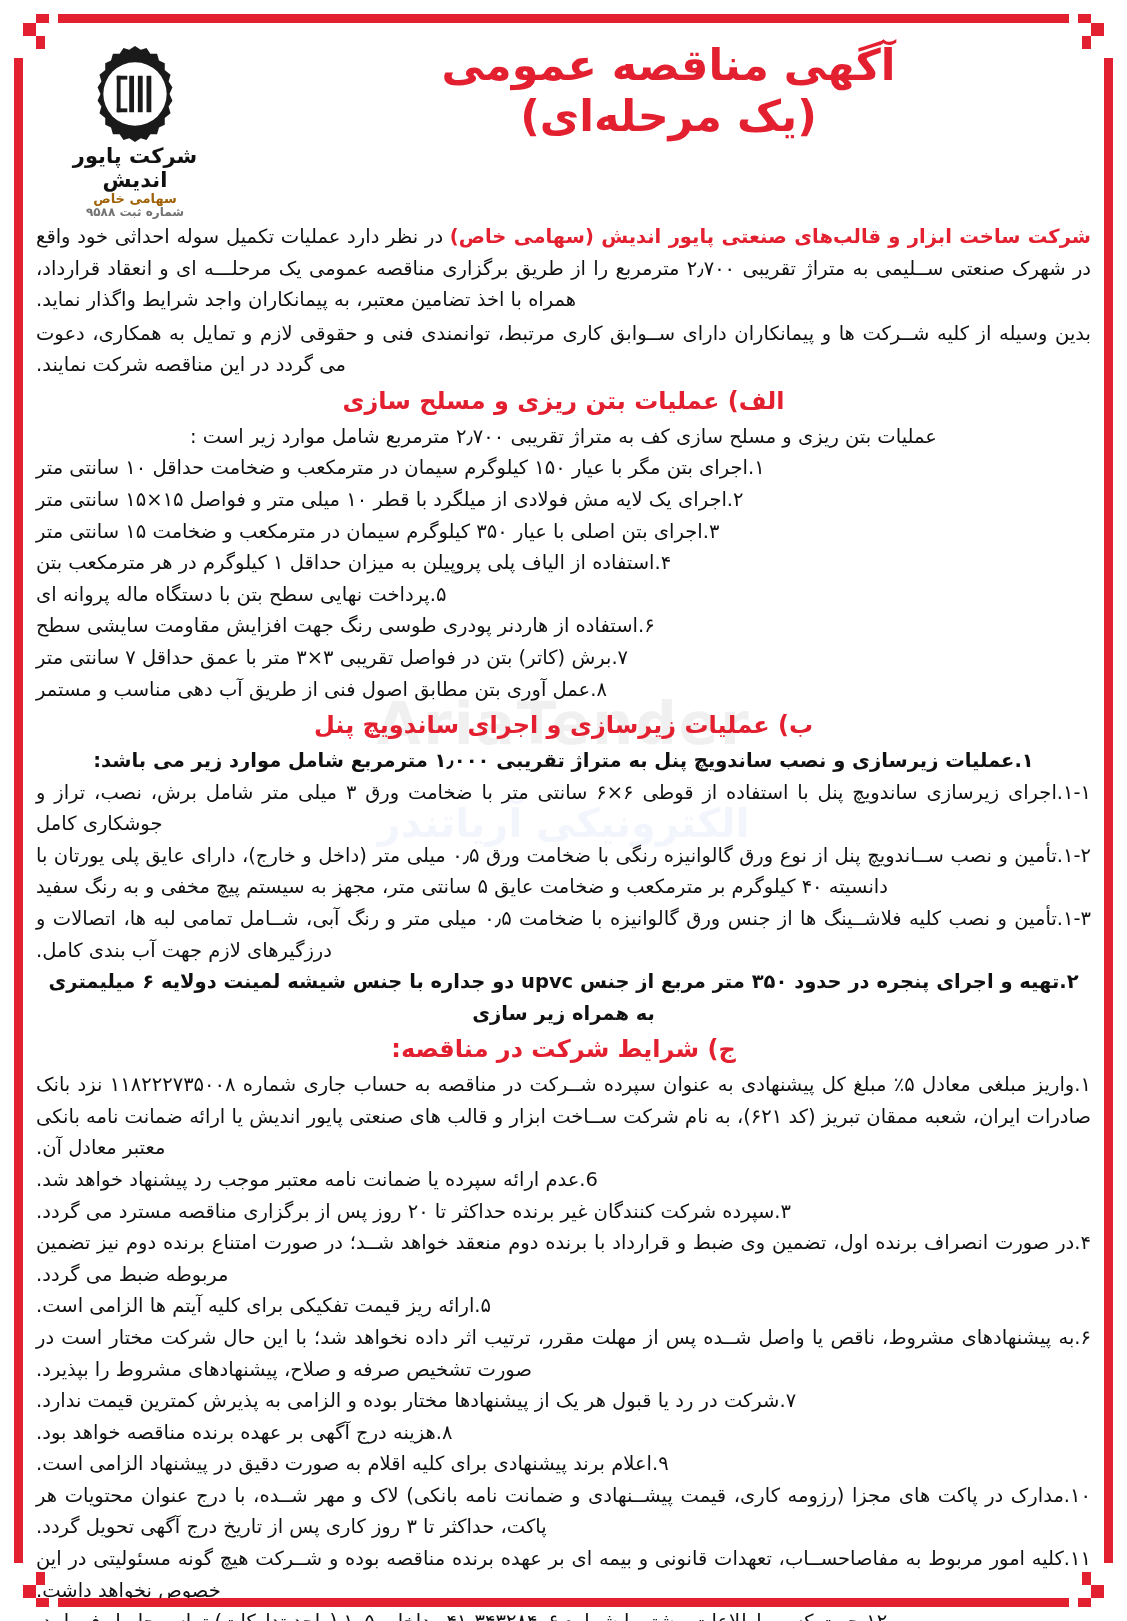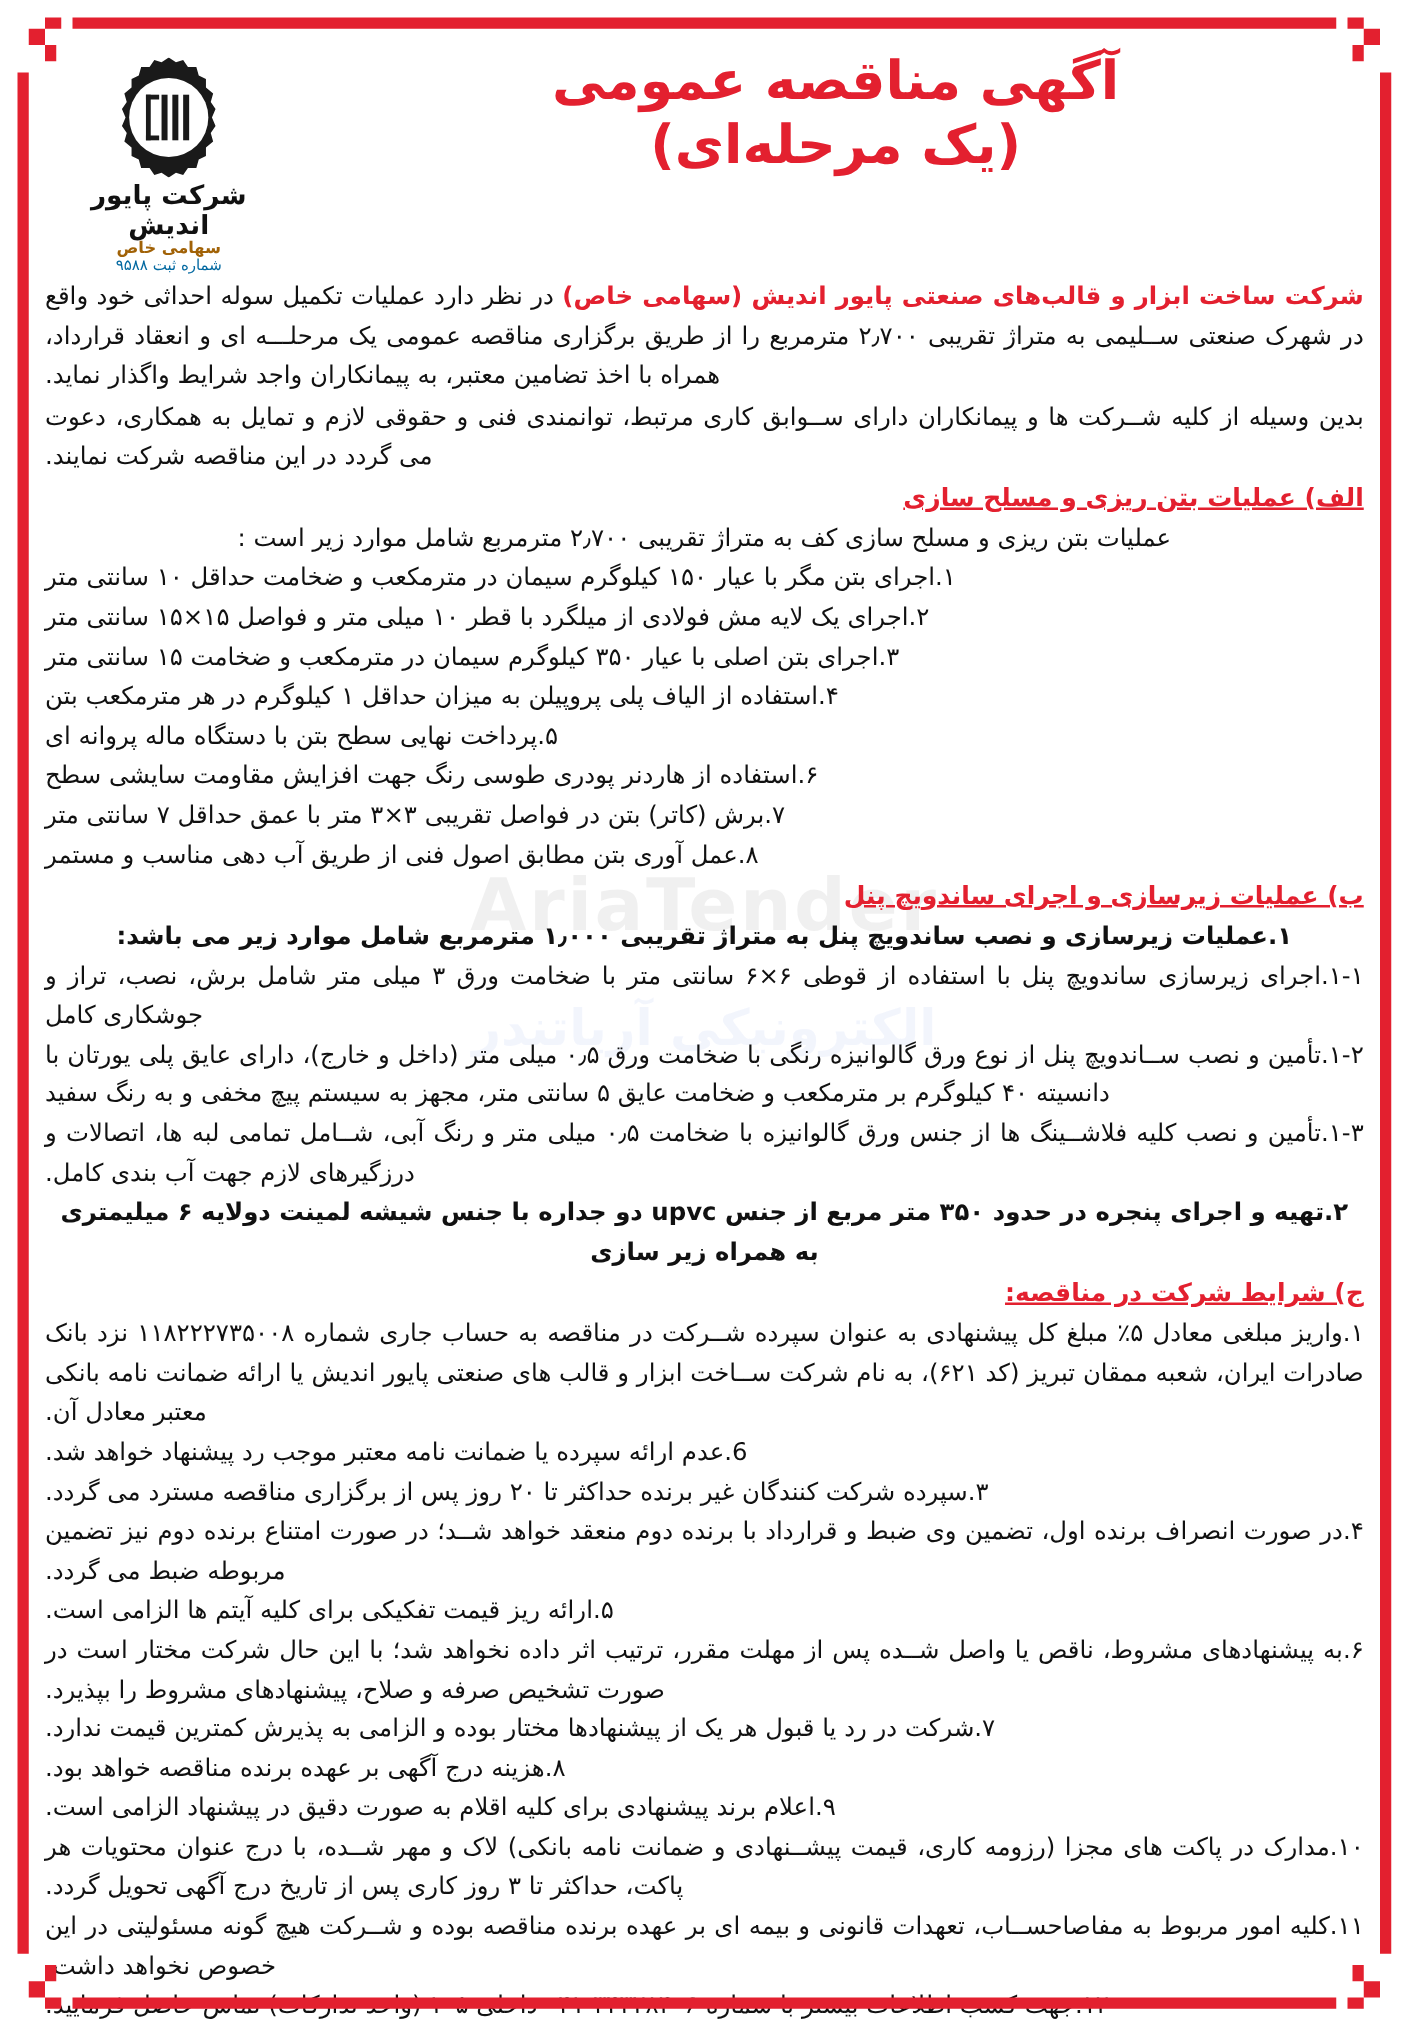--- a/index.html
+++ b/index.html
@@ -150,22 +150,22 @@
     letter-spacing: -0.5px;
   }
   .company-type {
     font-size: 13px;
     font-weight: bold;
     color: #a16207;
     margin-top: -1px;
   }
   .company-reg {
     font-size: 12px;
-    font-weight: normal;
-    color: #0369a1;
+    font-weight: bold;
+    color: #737373;
     margin-top: -1px;
   }
 
   
   .body {
     padding: 0 6px;
     margin-top: 2px;
   }
   p.para {
     margin: 0 0 2px 0;
@@ -177,25 +177,24 @@
   }
 
   .lead-company {
     font-weight: bold;
     color: #e3202f;
   }
 
   .section-head {
     color: #e3202f;
     font-weight: bold;
-    font-size: 20px;
+    font-size: 24px;
     margin: 2px 0 2px 0;
-    text-align: right;
+    text-align: center;
     line-height: 1.5;
-    text-decoration: underline;
   }
 
   ul.items {
     list-style: none;
     margin: 0;
     padding: 0;
   }
   ul.items li {
     font-size: 19.5px;
     line-height: 1.62;

